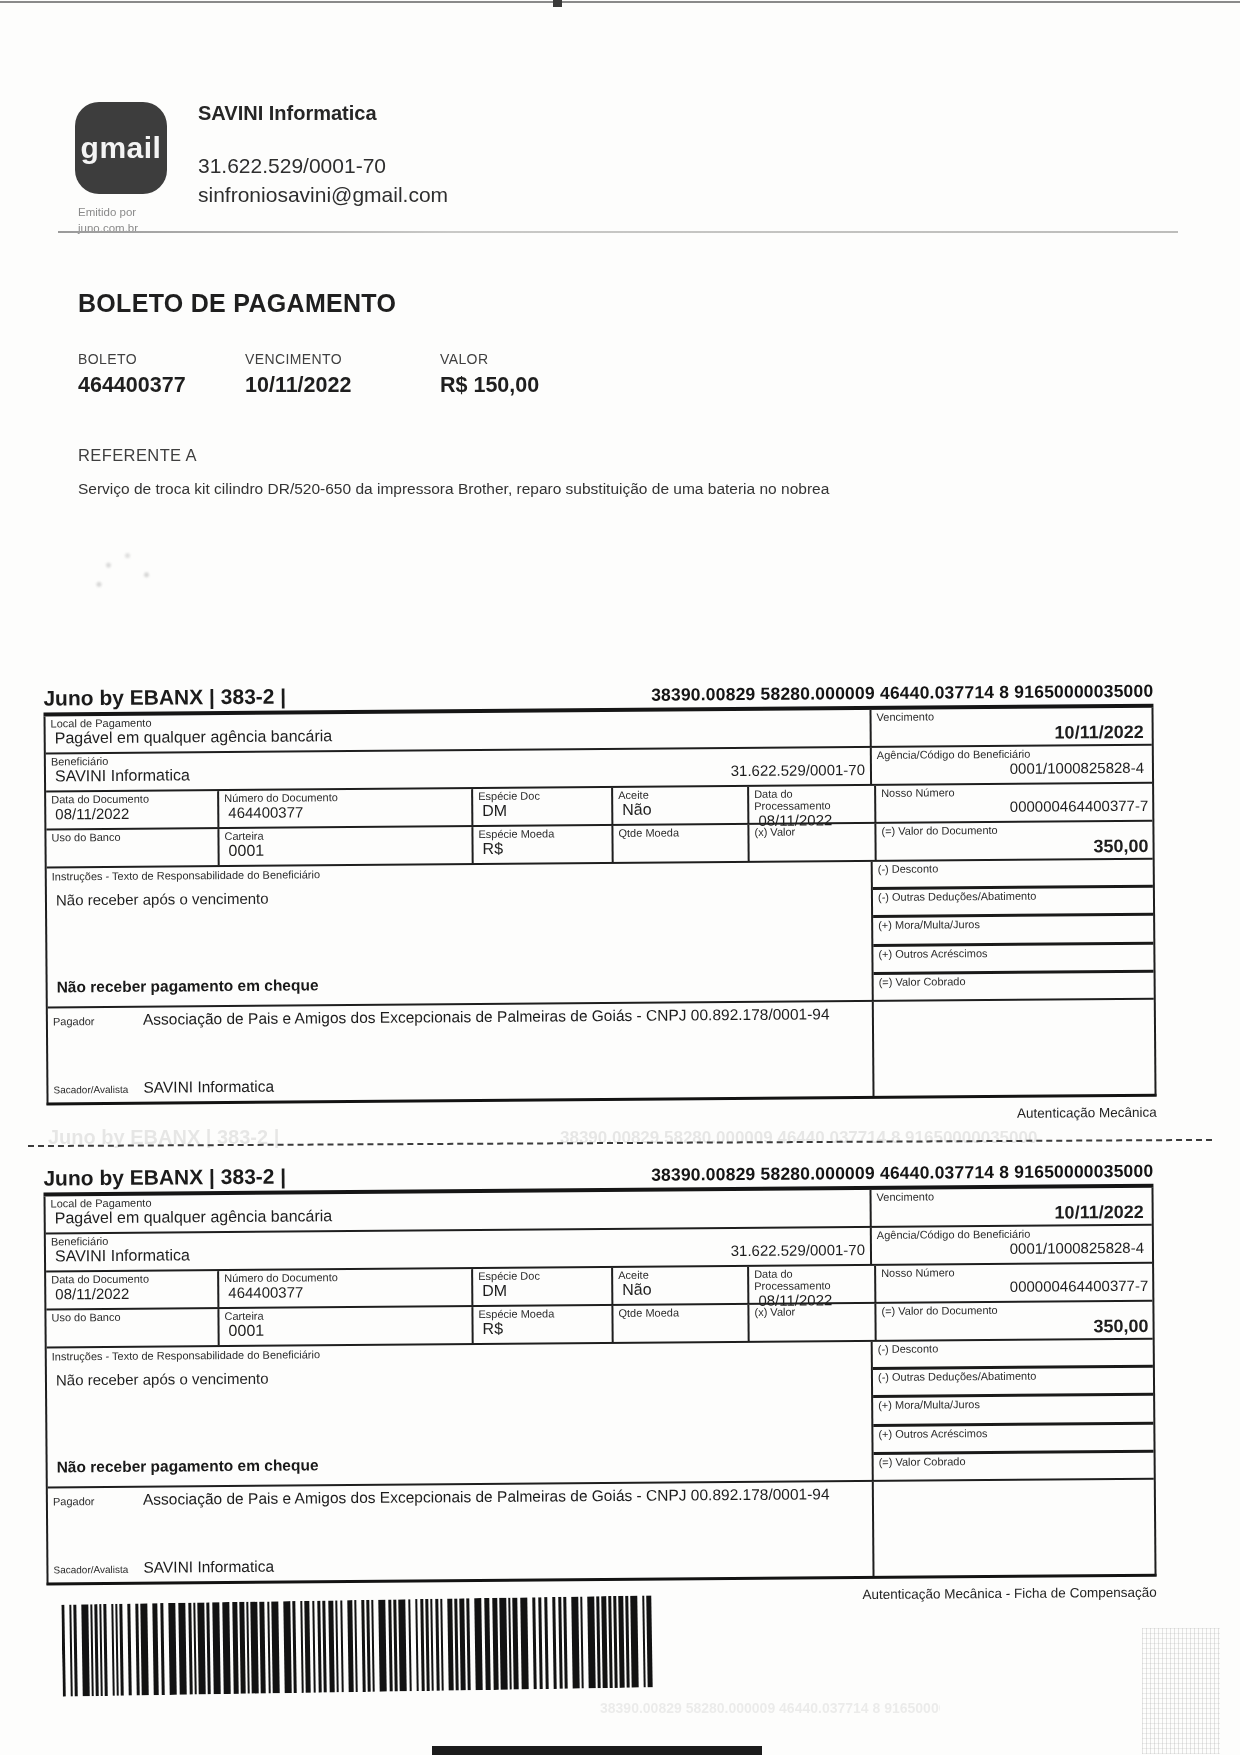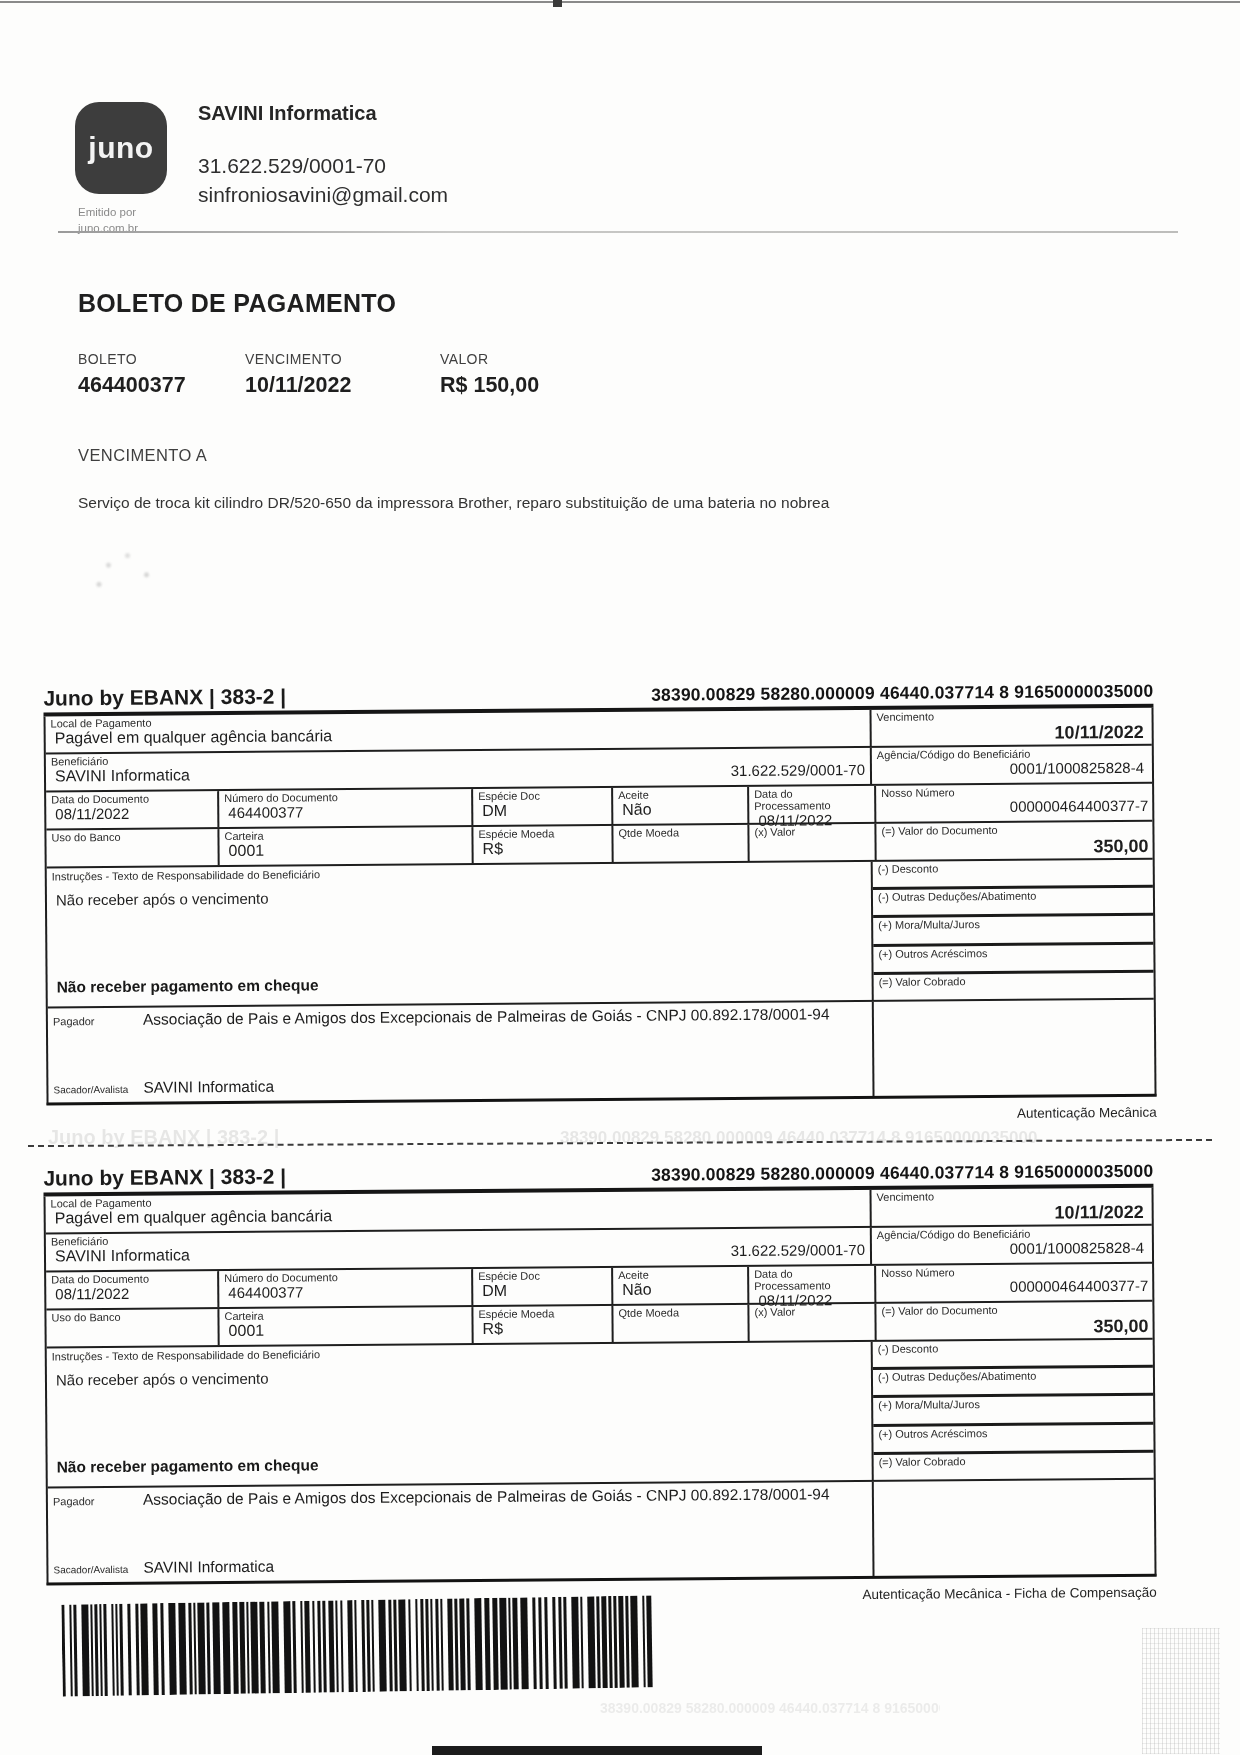--- a/index.html
+++ b/index.html
@@ -39,21 +39,21 @@
 
   
   .summary { position:absolute; left:78px; top:289px; width:1000px; }
   .summary h1 { font-size:25px; font-weight:bold; color:#1f1f1f; letter-spacing:.3px; }
   .sum-cols { position:relative; margin-top:33px; height:62px; }
   .sum-col { position:absolute; top:0; }
   .sum-col.c1 { left:0; } .sum-col.c2 { left:167px; } .sum-col.c3 { left:362px; }
   .lblsm { font-size:14px; color:#3f3f3f; letter-spacing:.4px; }
   .valbig { margin-top:6px; font-size:21.5px; font-weight:bold; color:#1f1f1f; }
   .ref-label { margin-top:33px; font-size:16.5px; color:#3f3f3f; letter-spacing:.4px; }
-  .ref-text { margin-top:29px; font-size:15.5px; color:#333; }
+  .ref-text { margin-top:15px; font-size:15.5px; color:#333; }
 
   
   .boleto { position:absolute; left:45px; width:1110px; transform:rotate(-0.45deg); transform-origin:40% 50%; }
   .boleto.b1 { top:683px; }
   .boleto.b2 { top:1163px; }
   .b-head { display:flex; justify-content:space-between; align-items:flex-end; border-bottom:4px solid #161616; padding-bottom:2px; }
   .bank { font-size:21px; font-weight:bold; color:#1b1b1b; }
   .digits { font-size:17.5px; font-weight:bold; color:#141414; letter-spacing:.2px; }
 
   .b-table { border-left:2px solid #1e1e1e; border-right:2px solid #1e1e1e; border-bottom:3px solid #131313; }
@@ -105,21 +105,21 @@
 <body>
 
 <div class="page">
 
   <div class="top-line"></div>
   <div class="top-tick"></div>
 
   <header class="issuer">
     <div class="logo-col">
       <div class="juno-logo">
-        <span>juno</span>
+        <span>gmail</span>
       </div>
       <div class="emitted">
         <div>Emitido por</div>
         <div>juno.com.br</div>
       </div>
     </div>
     <div class="issuer-info">
       <div class="company">SAVINI Informatica</div>
       <div class="cnpj">31.622.529/0001-70</div>
       <div class="email">sinfroniosavini@gmail.com</div>
@@ -137,21 +137,21 @@
       </div>
       <div class="sum-col c2">
         <div class="lblsm">VENCIMENTO</div>
         <div class="valbig">10/11/2022</div>
       </div>
       <div class="sum-col c3">
         <div class="lblsm">VALOR</div>
         <div class="valbig">R$ 150,00</div>
       </div>
     </div>
-    <div class="ref-label">VENCIMENTO A</div>
+    <div class="ref-label">REFERENTE A</div>
     <div class="ref-text">Serviço de troca kit cilindro DR/520-650 da impressora Brother, reparo substituição de uma bateria no nobrea</div>
   </section>
 
   <div class="smudge"></div>
 
   <section class="boleto b1">
     <div class="b-head">
       <span class="bank">Juno by EBANX | 383-2 |</span>
       <span class="digits">38390.00829 58280.000009 46440.037714 8 91650000035000</span>
     </div>

